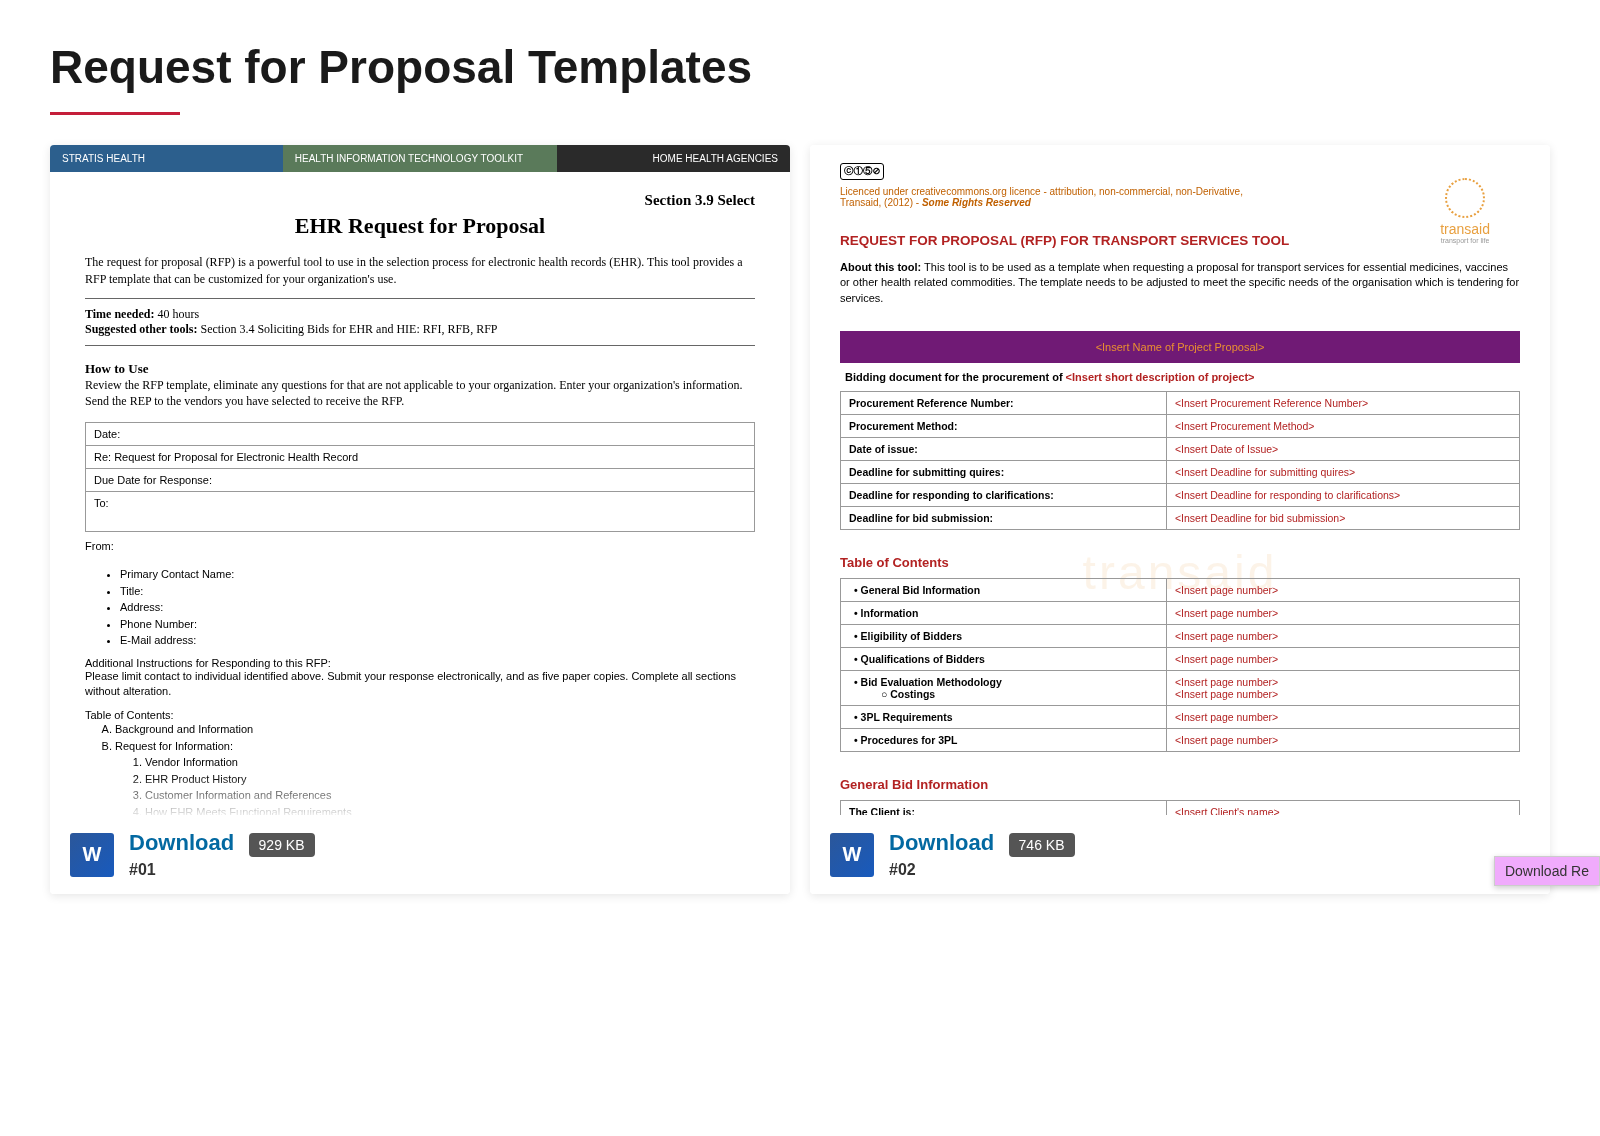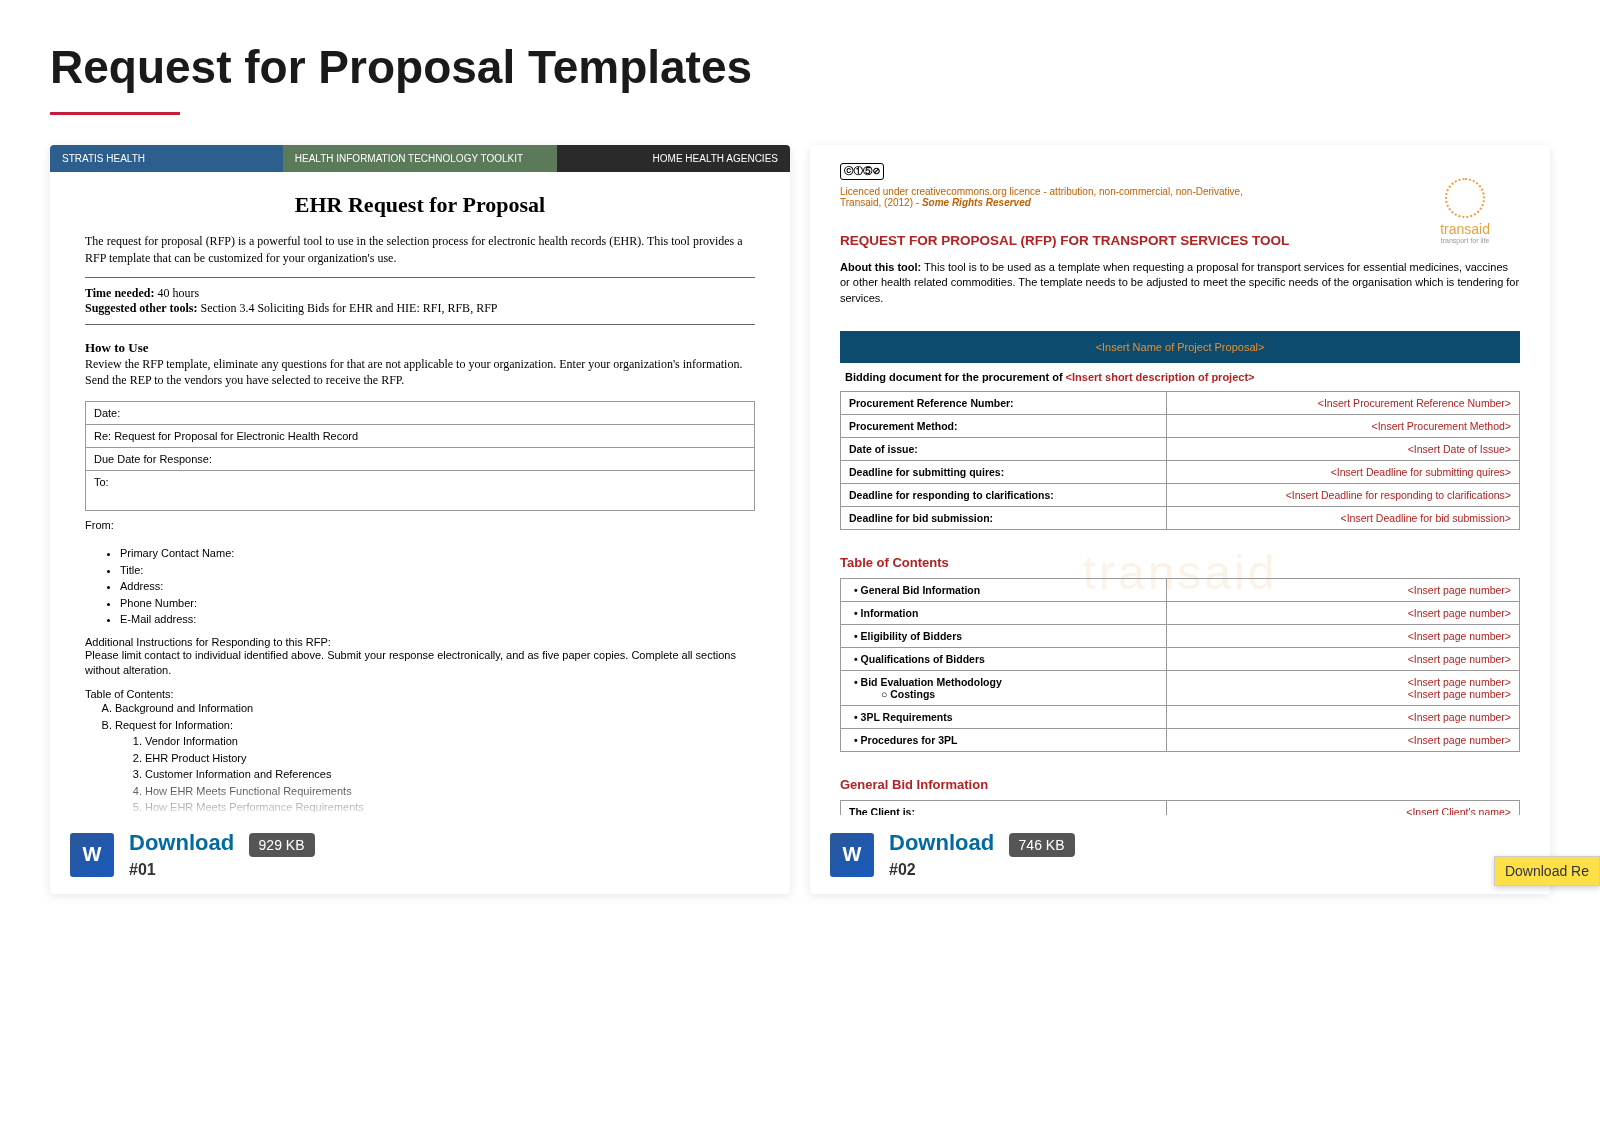--- a/index.html
+++ b/index.html
@@ -34,61 +34,62 @@
 
 .trans-body { padding: 18px 30px; font-family: Arial; font-size: 11px; position: relative; }
 .cc-badge { border: 1px solid #000; display: inline-block; padding: 1px 3px; font-size: 9.5px; border-radius: 3px; font-weight: 700; }
 .trans-license { color: #c06000; font-size: 10px; margin-top: 6px; }
 .trans-logo { position: absolute; right: 30px; top: 15px; text-align: center; }
 .trans-logo-circle { width: 40px; height: 40px; border: 2px dotted #e8a040; border-radius: 50%; margin: 0 auto 3px; }
 .trans-logo-text { color: #e8a040; font-size: 14px; font-weight: 400; }
 .trans-logo-sub { color: #999; font-size: 7px; }
 .trans-title { color: #b22222; font-weight: 700; font-size: 13.5px; margin-top: 25px; }
 .trans-about { font-size: 11px; margin-top: 12px; line-height: 1.4; }
-.trans-redbar { background: #0c4a6e; color: #ea9030; text-align: center; padding: 10px; margin-top: 25px; font-size: 11px; }
+.trans-redbar { background: #701a75; color: #ea9030; text-align: center; padding: 10px; margin-top: 25px; font-size: 11px; }
 .trans-bidding { font-size: 11px; padding: 8px 5px; }
 .trans-bidding .ins { color: #b22222; font-weight: 700; }
 .trans-table { width: 100%; border-collapse: collapse; font-size: 10.5px; }
 .trans-table td { border: 1px solid #999; padding: 5px 8px; }
 .trans-table td:first-child { font-weight: 700; width: 48%; }
-.trans-table td:last-child { color: #b22222; text-align: right; }
+.trans-table td:last-child { color: #b22222; }
 .trans-toc-title { color: #b22222; font-weight: 700; font-size: 13px; margin: 25px 0 8px; }
 .toc-table td:first-child { font-weight: 700; padding-left: 25px; }
 .toc-table td:first-child::before { content: "• "; margin-left: -12px; }
 .trans-gbi { color: #b22222; font-weight: 700; font-size: 13px; margin: 25px 0 8px; }
 .watermark { position: absolute; left: 0; right: 0; top: 400px; text-align: center; font-size: 48px; color: rgba(232,160,64,.12); font-weight: 300; letter-spacing: 3px; pointer-events: none; z-index: 0; }
 .trans-content-z { position: relative; z-index: 1; }
 
 
 .download-bar { display: flex; align-items: center; padding: 15px 20px; gap: 15px; background: #fff; position: relative; }
 .download-bar::before { content:''; position:absolute; top:0; left:0; right:0; height:40px; background: linear-gradient(to bottom, rgba(255,255,255,0), rgba(255,255,255,.9)); transform: translateY(-40px); pointer-events:none; }
 .word-icon { width: 44px; height: 44px; background: linear-gradient(135deg, #2b579a, #185abd); border-radius: 3px; position: relative; display: flex; align-items: center; justify-content: center; color: #fff; font-weight: 700; font-size: 20px; }
 .word-icon::after { content:''; position:absolute; right:-4px; top:3px; bottom:3px; width:10px; background:#4a7bc8; border-radius:0 2px 2px 0; z-index:-1; }
 .dl-text { flex: 1; }
 .dl-link { color: #0369a1; font-weight: 700; font-size: 22px; text-decoration: none; }
 .dl-size { background: #555; color: #fff; font-size: 14px; padding: 4px 10px; border-radius: 4px; margin-left: 10px; }
 .dl-num { font-weight: 700; font-size: 16px; color: #333; margin-top: 5px; }
-.tooltip-float { position: fixed; right: 0; bottom: 250px; background: #fde047; border: 1px solid #ccc; box-shadow: 0 2px 6px rgba(0,0,0,.2); padding: 6px 10px; font-size: 14px; color: #333; }
+.tooltip-float { position: fixed; right: 0; bottom: 250px; background: #f0abfc; border: 1px solid #ccc; box-shadow: 0 2px 6px rgba(0,0,0,.2); padding: 6px 10px; font-size: 14px; color: #333; }
 </style>
 </head>
 <body>
 
 <h1 class="page-title">Request for Proposal Templates</h1>
 <div class="title-underline"></div>
 
 <div class="templates-row">
 
   <div class="template-card">
     <div class="preview">
       <div class="ehr-header">
         <div class="ehr-h1">STRATIS HEALTH</div>
         <div class="ehr-h2">HEALTH INFORMATION TECHNOLOGY TOOLKIT</div>
         <div class="ehr-h3">HOME HEALTH AGENCIES</div>
       </div>
       <div class="ehr-body">
+        <div class="ehr-section">Section 3.9 Select</div>
         <div class="ehr-title">EHR Request for Proposal</div>
         <p class="ehr-p">The request for proposal (RFP) is a powerful tool to use in the selection process for electronic health records (EHR). This tool provides a RFP template that can be customized for your organization's use.</p>
         <hr class="ehr-hr">
         <div class="ehr-time"><b>Time needed:</b><span> 40 hours</span></div>
         <div class="ehr-time"><b>Suggested other tools:</b><span> Section 3.4 Soliciting Bids for EHR and HIE: RFI, RFB, RFP</span></div>
         <hr class="ehr-hr">
         <div class="ehr-how">How to Use</div>
         <p class="ehr-p">Review the RFP template, eliminate any questions for that are not applicable to your organization. Enter your organization's information.  Send the REP to the vendors you have selected to receive the RFP.</p>
         <table class="ehr-table">
           <tbody>

